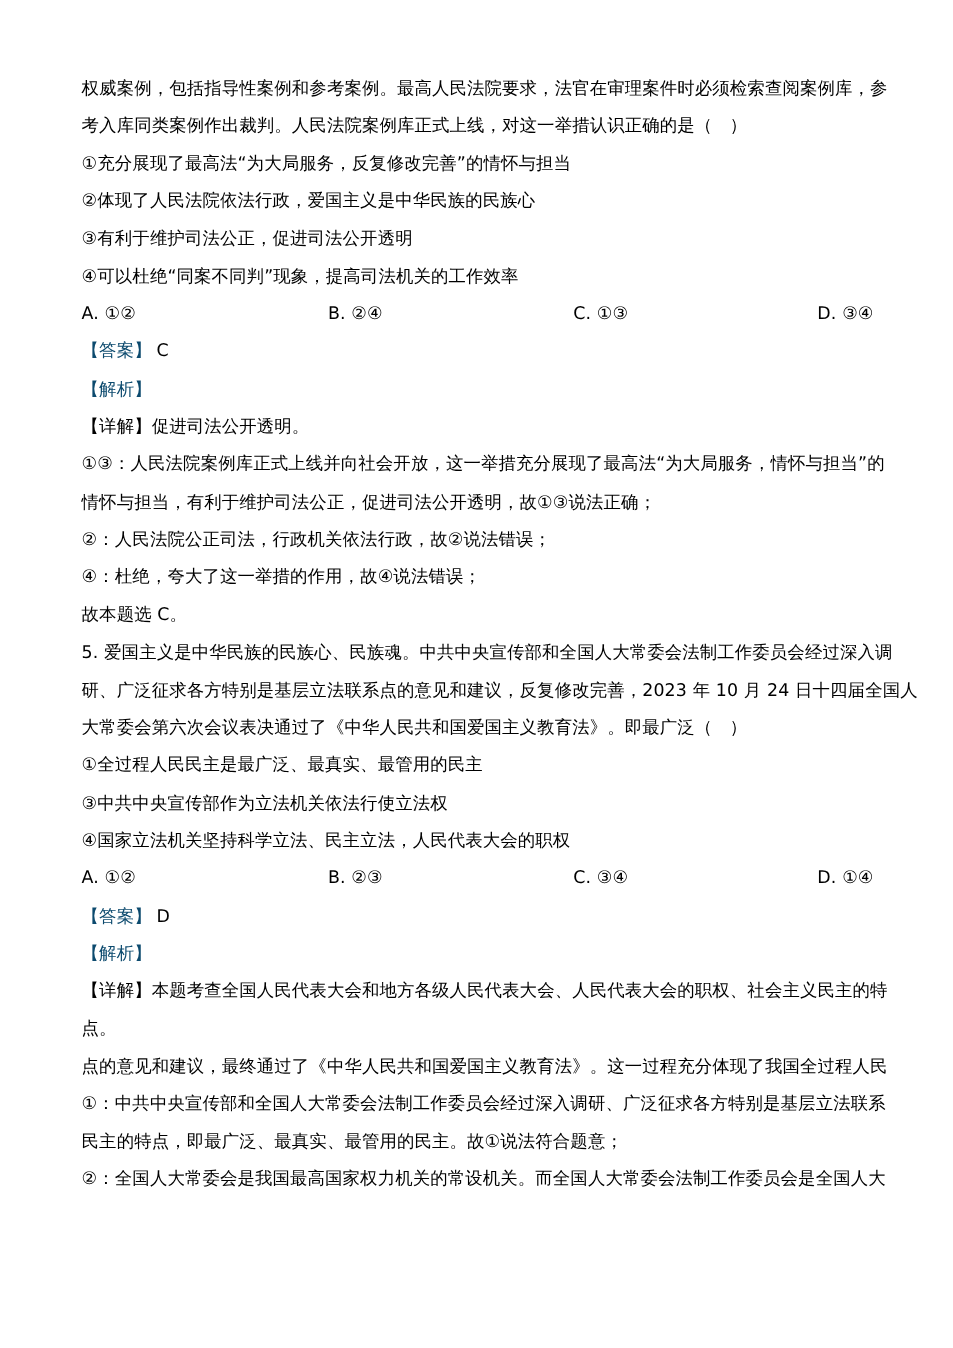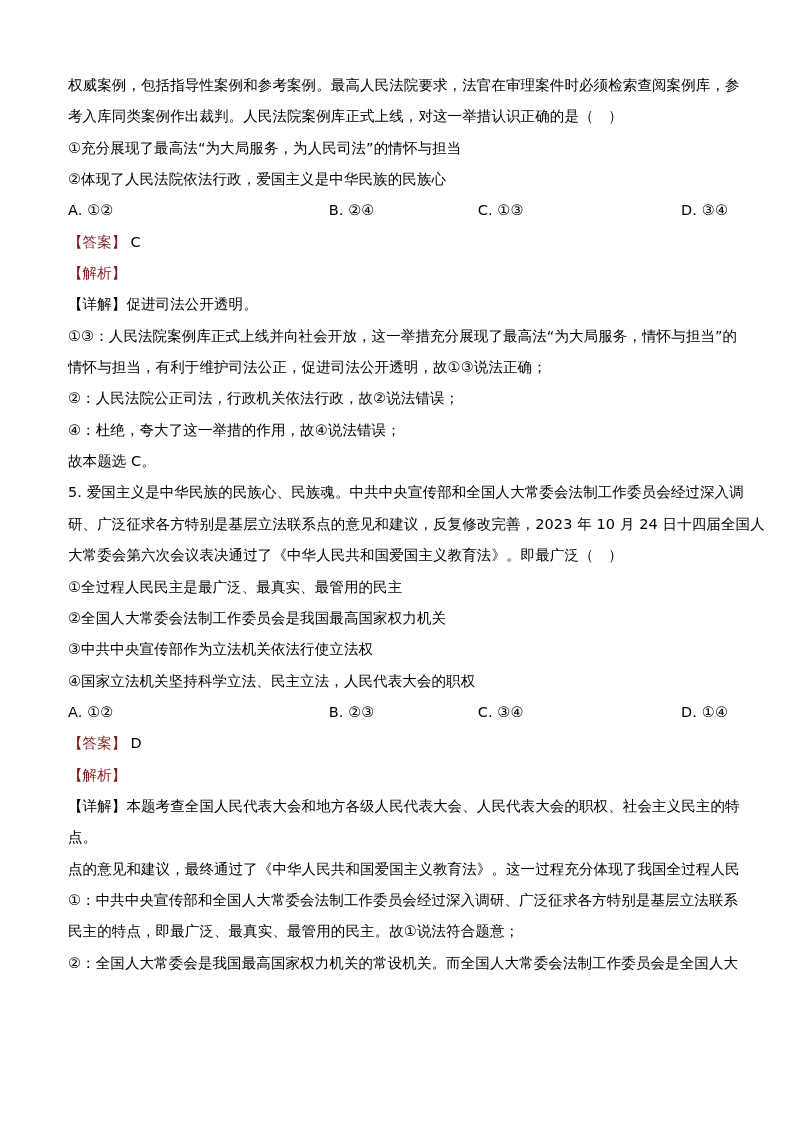--- a/index.html
+++ b/index.html
@@ -5,49 +5,51 @@
   html, body { margin: 0; padding: 0; }
   body {
     width: 794px; height: 1123px;
     background: #ffffff;
     position: relative;
     overflow: hidden;
     font-family: "DejaVu Sans", sans-serif;
   }
   .doc {
     position: absolute;
-    left: 68px; top: 70px;
+    left: 68px; top: 59px;
     width: 660px;
     color: #000000;
     font-size: 14.5px;
   }
   .ln {
     height: 31.35px;
     line-height: 31.35px;
     white-space: nowrap;
     letter-spacing: 0.1px;
   }
   .opts { display: flex; gap: 48px; }
   .opt-a, .opt-b, .opt-c { display: inline-block; }
   .opt-a { width: 164px; }
-  .opt-b { width: 163px; text-align: center; }
+  .opt-b { width: 163px; }
   .opt-c { width: 162px; }
-  .blab { color: #7f1d1d; }
+  .blab { color: #0c4a6e; }
   .ans-letter { padding-left: 4px; }
 </style>
 </head>
 <body>
 
 <div class="doc">
 
   <div class="ln">权威案例，包括指导性案例和参考案例。最高人民法院要求，法官在审理案件时必须检索查阅案例库，参</div>
   <div class="ln">考入库同类案例作出裁判。人民法院案例库正式上线，对这一举措认识正确的是（　）</div>
 
-  <div class="ln">①充分展现了最高法“为大局服务，为人民司法”的情怀与担当</div>
+  <div class="ln">①充分展现了最高法“为大局服务，反复修改完善”的情怀与担当</div>
   <div class="ln">②体现了人民法院依法行政，爱国主义是中华民族的民族心</div>
+  <div class="ln">③有利于维护司法公正，促进司法公开透明</div>
+  <div class="ln">④可以杜绝“同案不同判”现象，提高司法机关的工作效率</div>
 
   <div class="ln opts">
     <span class="opt-a">A. ①②</span>
     <span class="opt-b">B. ②④</span>
     <span class="opt-c">C. ①③</span>
     <span class="opt-d">D. ③④</span>
   </div>
 
   <div class="ln">
     <span class="blab">【答案】</span><span class="ans-letter">C</span>
@@ -65,21 +67,20 @@
   <div class="ln">情怀与担当，有利于维护司法公正，促进司法公开透明，故①③说法正确；</div>
   <div class="ln">②：人民法院公正司法，行政机关依法行政，故②说法错误；</div>
   <div class="ln">④：杜绝，夸大了这一举措的作用，故④说法错误；</div>
   <div class="ln">故本题选 C。</div>
 
   <div class="ln">5. 爱国主义是中华民族的民族心、民族魂。中共中央宣传部和全国人大常委会法制工作委员会经过深入调</div>
   <div class="ln">研、广泛征求各方特别是基层立法联系点的意见和建议，反复修改完善，2023 年 10 月 24 日十四届全国人</div>
   <div class="ln">大常委会第六次会议表决通过了《中华人民共和国爱国主义教育法》。即最广泛（　）</div>
 
   <div class="ln">①全过程人民民主是最广泛、最真实、最管用的民主</div>
-  <div class="ln">②全国人大常委会法制工作委员会是我国最高国家权力机关</div>
   <div class="ln">③中共中央宣传部作为立法机关依法行使立法权</div>
   <div class="ln">④国家立法机关坚持科学立法、民主立法，人民代表大会的职权</div>
 
   <div class="ln opts">
     <span class="opt-a">A. ①②</span>
     <span class="opt-b">B. ②③</span>
     <span class="opt-c">C. ③④</span>
     <span class="opt-d">D. ①④</span>
   </div>
 

